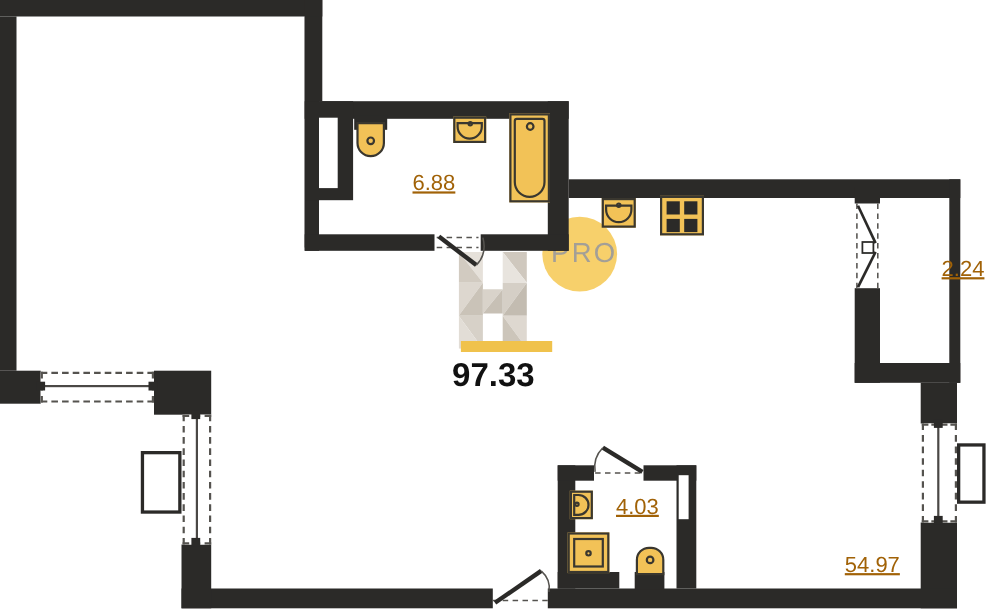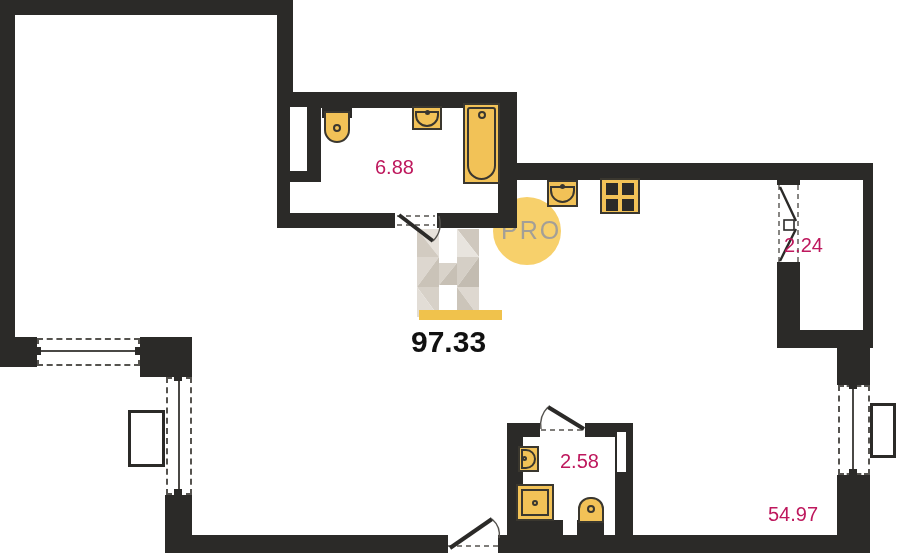--- a/index.html
+++ b/index.html
@@ -10,21 +10,21 @@
   .wall{position:absolute;background:#2b2a28;}
   .niche{position:absolute;background:#ffffff;}
   .window{position:absolute;background:#ffffff;border:2px dashed #55534f;box-sizing:border-box;}
   .winline{position:absolute;background:#4a4845;}
   .winsq{position:absolute;width:8px;height:8px;background:#2b2a28;}
   .outrect{position:absolute;background:#ffffff;border:3px solid #2b2a28;box-sizing:border-box;}
   .fix{position:absolute;background:#f2c257;border:2px solid #3a372f;box-sizing:border-box;}
   .fix-inner{position:absolute;border:2px solid #3a372f;box-sizing:border-box;}
   .fix-dot{position:absolute;border:2px solid #3a372f;border-radius:50%;box-sizing:border-box;}
   .fix-dark{position:absolute;background:#2b2a28;}
-  .lbl{position:absolute;color:#be185d;font-size:20px;letter-spacing:0px;z-index:40;}
+  .lbl{position:absolute;color:#a16207;font-size:20px;letter-spacing:0px;z-index:40;text-decoration:underline;}
   .lbl-big{position:absolute;color:#111;font-size:30px;font-weight:bold;z-index:40;}
   .wm-circle{position:absolute;left:493px;top:197px;width:68px;height:68px;border-radius:50%;
     background:#f7d06b;z-index:1;}
   .wm-pro{position:absolute;left:501px;top:216px;font-size:25px;color:#a39f97;
     letter-spacing:2px;z-index:2;}
   .wm-underline{position:absolute;left:419px;top:310px;width:83px;height:10px;background:#f0c24c;z-index:2;}
   .wm-h{position:absolute;left:417px;top:229px;z-index:1;}
   .geom{z-index:10;}
   svg.doors{position:absolute;left:0;top:0;z-index:30;pointer-events:none;}
 </style>
@@ -151,17 +151,17 @@
     <path d="M492,519 Q501,527 499,538" stroke="#55534f" stroke-width="1.4" fill="none"></path>
 
     <path d="M779,185 V262 M798,185 V262" stroke="#55534f" stroke-width="1.4" stroke-dasharray="5,4" fill="none"></path>
     <path d="M780,187 L796,221" stroke="#2b2a28" stroke-width="2.4" fill="none"></path>
     <path d="M780,261 L796,229" stroke="#2b2a28" stroke-width="2.4" fill="none"></path>
     <rect x="784" y="220" width="10" height="10" fill="#ffffff" stroke="#2b2a28" stroke-width="1.6"></rect>
   </svg>
 
   <div class="lbl" style="left:375px;top:156px">6.88</div>
   <div class="lbl-big" style="left:411px;top:325px">97.33</div>
-  <div class="lbl" style="left:784px;top:234px">2.24</div>
-  <div class="lbl" style="left:560px;top:450px">2.58</div>
+  <div class="lbl" style="left:856px;top:234px">2.24</div>
+  <div class="lbl" style="left:560px;top:450px">4.03</div>
   <div class="lbl" style="left:768px;top:503px">54.97</div>
 
 </div>
 
 </body></html>

